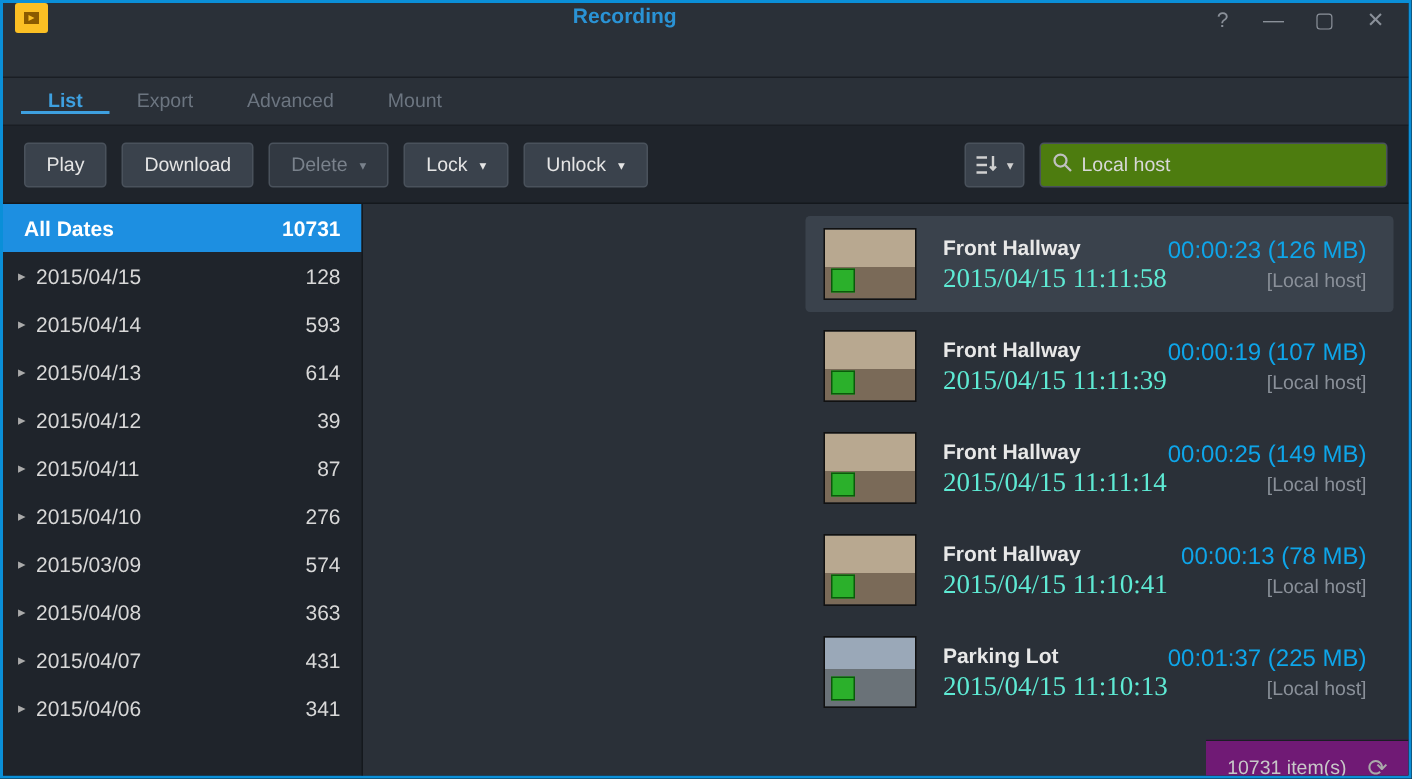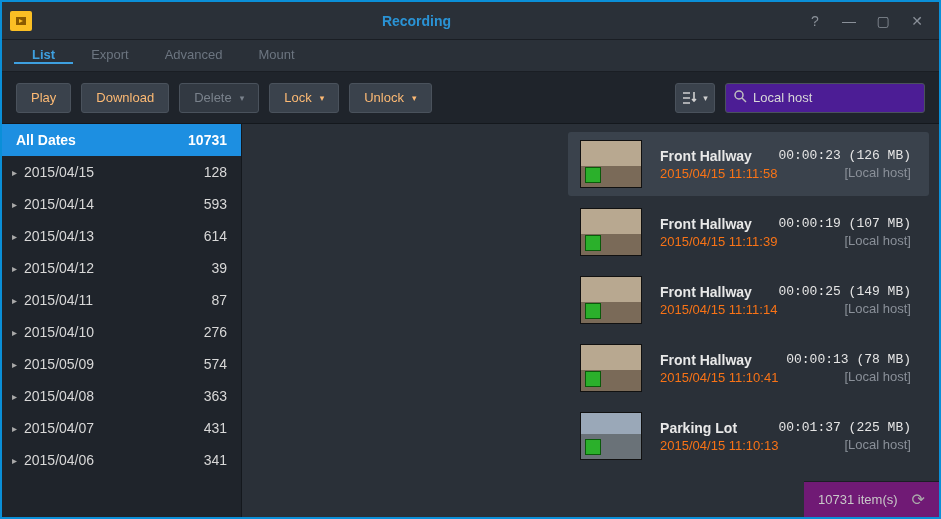--- a/index.html
+++ b/index.html
@@ -6,23 +6,23 @@
   body {
     width: 941px; height: 519px;
     background: #0f1419;
     font-family: -apple-system, "Segoe UI", Arial, sans-serif;
     font-size: 13px;
     color: #c8c8c8;
     border: 2px solid #0a8fd8;
     overflow: hidden;
   }
   .titlebar {
-    height: 38px;
+    height: 50px;
     background: #2a3038;
-    display: flex; align-items: center;
+    display: flex; 
     padding: 0 8px;
     border-bottom: 1px solid #1a1e24;
   }
   .app-icon {
     width: 22px; height: 20px;
     background: #fbbf24;
     border-radius: 2px;
     display:flex; align-items:center; justify-content:center;
   }
   .app-icon svg { display:block; }
@@ -52,37 +52,37 @@
   .toolbar {
     height: 52px; background: #1f242b;
     display: flex; align-items: center;
     padding: 0 14px; gap: 10px;
     border-bottom: 1px solid #14181d;
   }
   .btn {
     height: 30px; padding: 0 14px;
     background: #3a424c;
     border: 1px solid #4a525c;
-    color: #fdba74;
+    color: #e5e5e5;
     border-radius: 3px;
     display: inline-flex; align-items: center; gap: 6px;
     cursor: pointer; font-size: 13px;
   }
   .btn.muted { color: #7a828c; background:#323942;}
   .caret { font-size: 9px; margin-left:2px;}
   .spacer { flex: 1; }
   .icon-btn {
     height: 30px; width: 40px;
     background: #3a424c; border: 1px solid #4a525c;
     border-radius: 3px; display:flex; align-items:center; justify-content:center;
     color:#d0d0d0; cursor:pointer;
   }
   .search {
-    height: 30px; width: 200px;
-    background: #4c1d95; border: 1px solid #4a525c; border-radius:3px;
+    height: 30px; width: 232px;
+    background: #4d7c0f; border: 1px solid #4a525c; border-radius:3px;
     display:flex; align-items:center; padding:0 8px; color:#c8c8c8;
   }
   .search input {
     background: transparent; border: none; outline: none;
     color: #d8d8d8; width: 100%; font-size:13px; margin-left:6px;
   }
   .content {
     display:flex; height: calc(519px - 38px - 32px - 52px - 4px);
   }
   .sidebar {
@@ -123,23 +123,23 @@
     border:1px solid #111; position:relative;
     flex-shrink:0;
   }
   .thumb.parking { background:linear-gradient(#9aa8b8 0 45%, #6a7278 45% 100%);}
   .thumb .dot {
     position:absolute; left:4px; bottom:4px;
     width:16px; height:16px; background:#2bb02b; border:1px solid #0a5a0a;
   }
   .rec-info { margin-left:18px; }
   .rec-name { color:#e8e8e8; font-weight:600; font-size:14px;}
-  .rec-time { color:#f97316; font-size:13px; margin-top:2px;}
+  .rec-time { color:#5eead4; font-size:18px; margin-top:2px;font-family:Liberation Serif, serif;}
   .rec-meta { margin-left:auto; text-align:right; }
-  .rec-dur { color:#e5e5e5; font-size:13px;font-family:Liberation Mono, monospace;}
+  .rec-dur { color:#0ea5e9; font-size:16px;}
   .rec-host { color:#8a9099; font-size:13px; margin-top:2px;}
   .statusbar {
     height:36px; background:#701a75;
     border-top:1px solid #1a1e24;
     display:flex; align-items:center; justify-content:flex-end;
     padding:0 14px; gap:14px; color:#c8c8c8;
   }
   .refresh { cursor:pointer; color:#aaa; font-size:16px;}
   
   ::-webkit-scrollbar { width:10px; }
@@ -239,21 +239,21 @@
           <span>2015/04/11</span>
           <span class="count">87</span>
         </div>
         <div class="date-row">
           <span class="tri">▸</span>
           <span>2015/04/10</span>
           <span class="count">276</span>
         </div>
         <div class="date-row">
           <span class="tri">▸</span>
-          <span>2015/05/09</span>
+          <span>2015/03/09</span>
           <span class="count">574</span>
         </div>
         <div class="date-row">
           <span class="tri">▸</span>
           <span>2015/04/08</span>
           <span class="count">363</span>
         </div>
         <div class="date-row">
           <span class="tri">▸</span>
           <span>2015/04/07</span>

